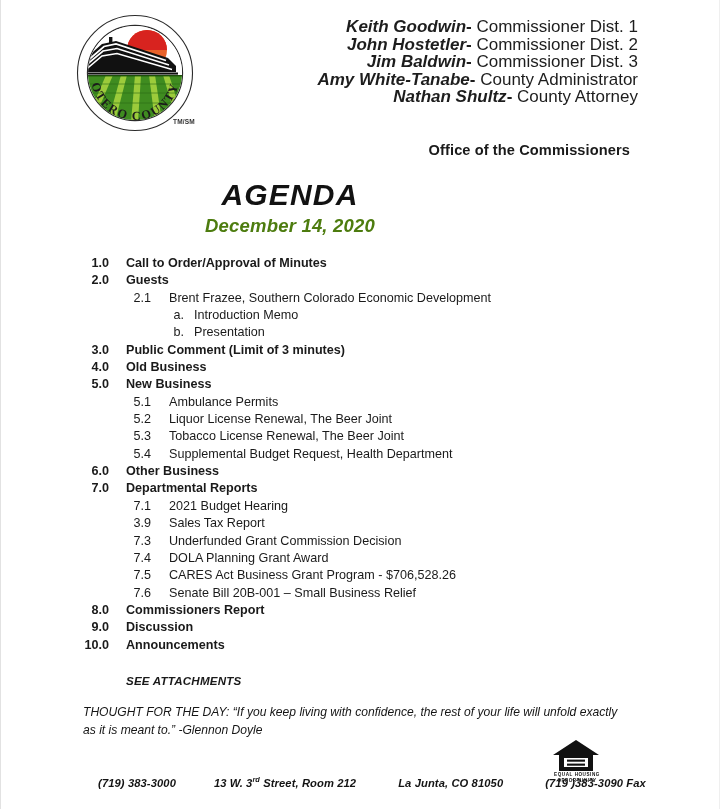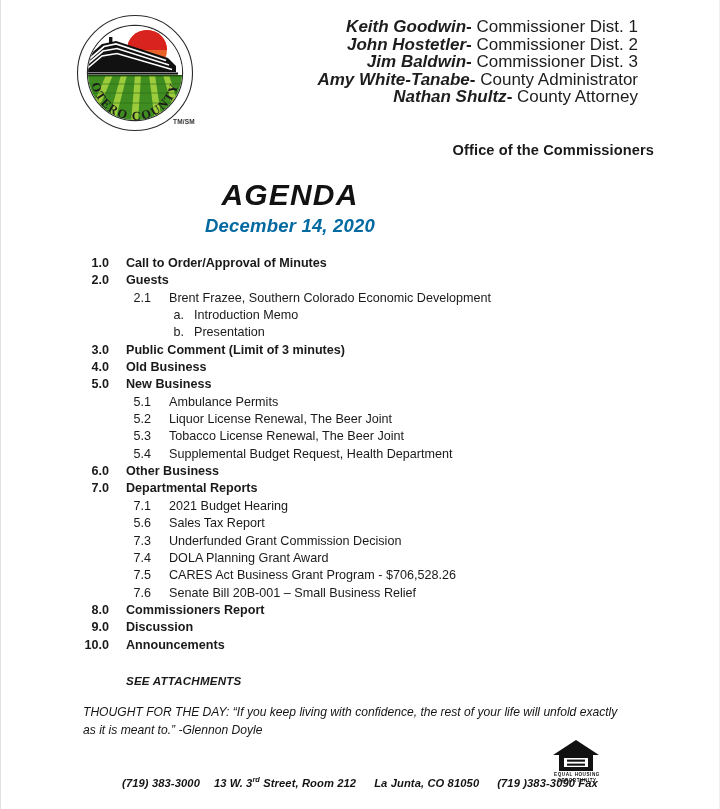--- a/index.html
+++ b/index.html
@@ -90,21 +90,21 @@
   }
   .officials .dash {
     font-weight: bold;
   }
   .officials .ttl {
     font-weight: normal;
   }
 
   .office-line {
     position: absolute;
-    right: 66px;
+    right: 90px;
     top: 142px;
     font-size: 14.6px;
     font-weight: bold;
     text-align: right;
     letter-spacing: 0.1px;
   }
 
   
   .title-block {
     position: absolute;
@@ -120,21 +120,21 @@
     letter-spacing: 1.2px;
     line-height: 34px;
     color: #121212;
   }
   .agenda-date {
     margin-top: 3px;
     font-size: 18.5px;
     font-weight: bold;
     font-style: italic;
     letter-spacing: 0.2px;
-    color: #0369a1;
+    color: #4d7c0f;
   }
 
   
   .agenda {
     position: absolute;
     left: 0;
     top: 256px;
     width: 720px;
   }
   .item {
@@ -234,21 +234,21 @@
     left: 0;
     top: 777px;
     width: 720px;
     text-align: center;
     font-size: 11.2px;
     font-weight: bold;
     font-style: italic;
     color: #141414;
     letter-spacing: 0.1px;
   }
-  .addr .seg { white-space: nowrap; }
+  .addr .seg { white-space: nowrap; margin-left: 24px; }
   .addr .gap-s { display: inline-block; width: 14px; }
   .addr .gap-m { display: inline-block; width: 18px; }
   .addr sup {
     font-size: 0.66em;
     vertical-align: super;
     line-height: 0;
   }
 </style>
 </head>
 <body>
@@ -401,21 +401,21 @@
       </div>
       <div class="item lvl1">
         <span class="num">7.0</span>
         <span class="txt">Departmental Reports</span>
       </div>
       <div class="item lvl2">
         <span class="num">7.1</span>
         <span class="txt">2021 Budget Hearing</span>
       </div>
       <div class="item lvl2">
-        <span class="num">5.6</span>
+        <span class="num">3.9</span>
         <span class="txt">Sales Tax Report</span>
       </div>
       <div class="item lvl2">
         <span class="num">7.3</span>
         <span class="txt">Underfunded Grant Commission Decision</span>
       </div>
       <div class="item lvl2">
         <span class="num">7.4</span>
         <span class="txt">DOLA Planning Grant Award</span>
       </div>

